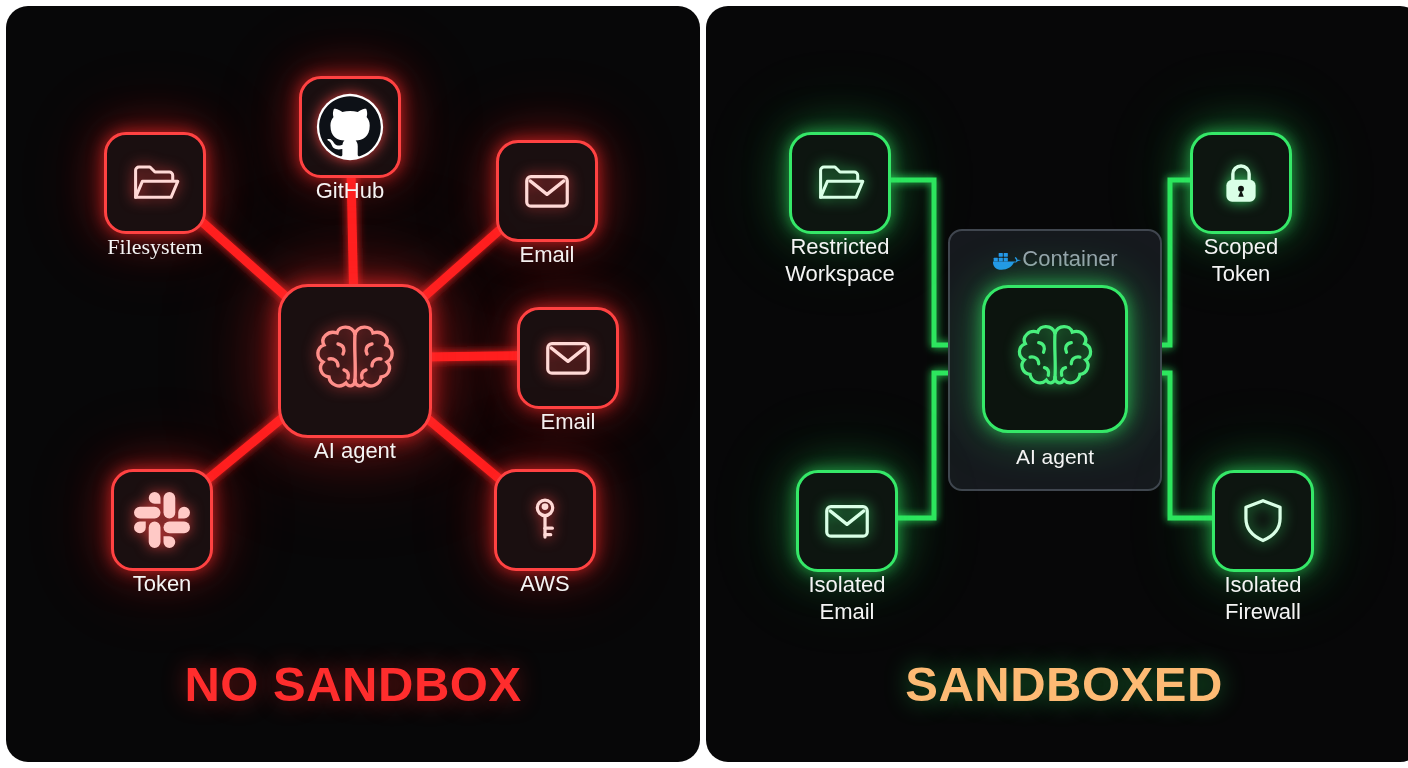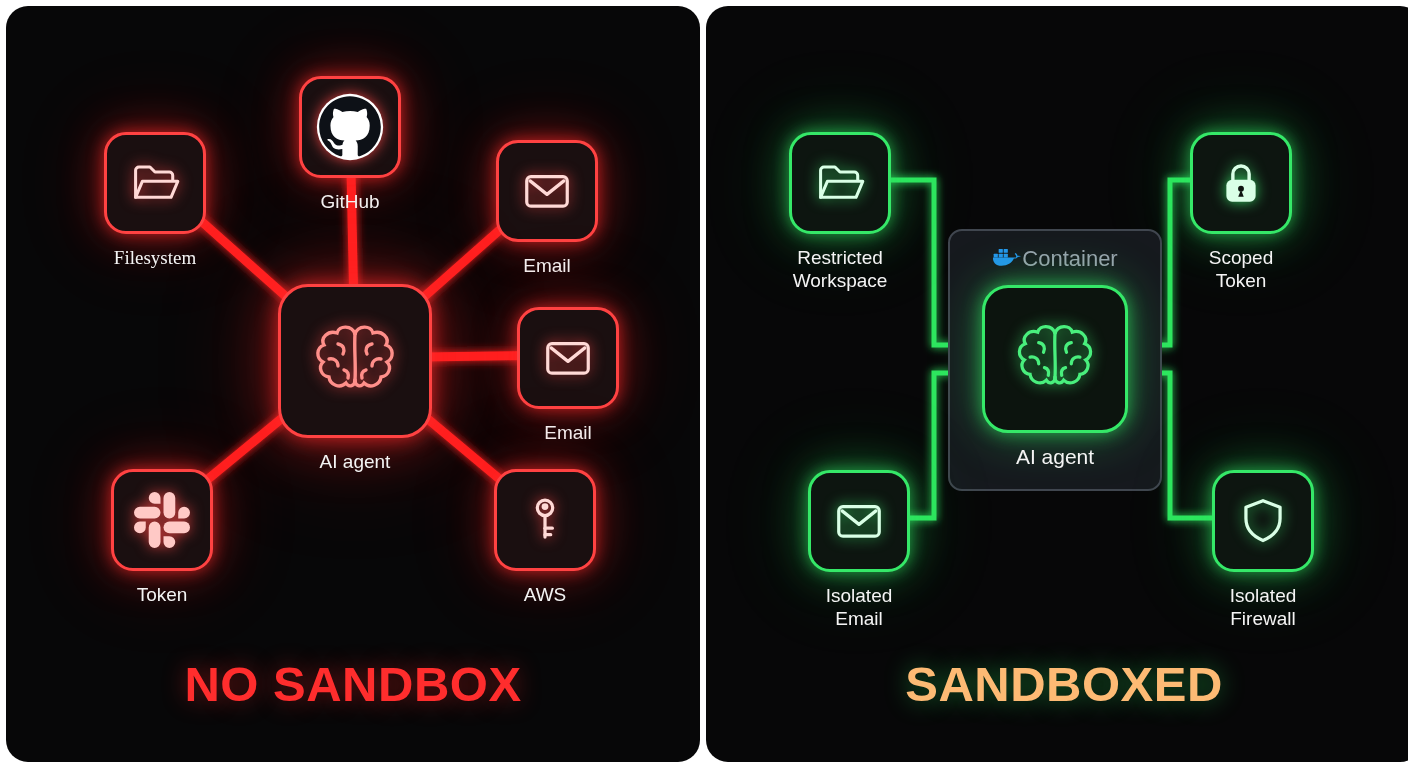--- a/index.html
+++ b/index.html
@@ -11,30 +11,30 @@
   .node{position:absolute;z-index:2;display:flex;flex-direction:column;align-items:center;width:170px;}
   .node-box{display:flex;align-items:center;justify-content:center;}
   .box-red{width:96px;height:96px;border-radius:22px;background:#1a0f10;border:3px solid #ff4242;
     box-shadow:0 0 16px rgba(255,45,45,.65),0 0 44px rgba(255,30,30,.38),0 0 90px rgba(255,30,30,.20);}
   .box-red-lg{width:148px;height:148px;border-radius:30px;background:#1a0f10;border:3px solid #ff4242;
     box-shadow:0 0 20px rgba(255,45,45,.7),0 0 60px rgba(255,30,30,.45),0 0 120px rgba(255,30,30,.25);}
   .box-green{width:96px;height:96px;border-radius:22px;background:#0d1510;border:3px solid #35e868;
     box-shadow:0 0 16px rgba(50,230,100,.6),0 0 44px rgba(40,230,95,.35),0 0 90px rgba(40,230,95,.18);}
   .box-green-lg{width:140px;height:142px;border-radius:26px;background:#0c140e;border:3px solid #35e868;
     box-shadow:0 0 18px rgba(50,230,100,.65),0 0 50px rgba(40,230,95,.4);}
-  .node-label{margin-top:12px;color:#f4f4f4;font-size:19px;line-height:1.22;text-align:center;}
+  .node-label{color:#f4f4f4;font-size:22px;line-height:1.22;text-align:center;}
   .panel.right .node .node-label{max-width:118px;}
   .icon-red{filter:drop-shadow(0 0 7px rgba(255,70,70,.85));}
   .icon-green{filter:drop-shadow(0 0 7px rgba(60,235,110,.85));}
   .title{position:absolute;top:650px;left:0;width:100%;text-align:center;font-size:49px;font-weight:700;letter-spacing:.5px;z-index:2;}
   .title.red{color:#ff2d2d;text-shadow:0 0 24px rgba(255,40,40,.45);}
   .title.green{color:#fdba74;text-shadow:0 0 24px rgba(45,230,95,.45);}
   .container-box{position:absolute;left:242px;top:223px;width:210px;height:258px;border-radius:14px;
     background:#16191e;border:2px solid #40464f;z-index:2;display:flex;flex-direction:column;align-items:center;}
-  .container-header{display:flex;align-items:flex-start;margin-top:15px;}
+  .container-header{display:flex;align-items:flex-end;margin-top:15px;}
   .container-label{color:#9aa2ae;font-size:22px;}
   .agent-inner{margin-top:13px;}
   .agent-label{margin-top:12px;color:#f4f4f4;font-size:21px;text-align:center;}
 </style>
 </head>
 <body>
 
 <div class="canvas">
 
   <section class="panel left">
@@ -211,21 +211,21 @@
           <path d="M65 31 c-6 1 -7 6 -5 10"></path>
           <path d="M22 46 c5 -1 9 2 9 7"></path>
           <path d="M74 46 c-5 -1 -9 2 -9 7"></path>
           <path d="M37 57 c4 1 5 4 4 8"></path>
           <path d="M59 57 c-4 1 -5 4 -4 8"></path>
         </svg>
       </div>
       <div class="agent-label">AI agent</div>
     </div>
 
-    <div class="node" style="left:68px;top:464px;">
+    <div class="node" style="left:56px;top:464px;">
       <div class="node-box box-green">
         <svg class="icon-green" width="54" height="54" viewBox="0 0 64 64" fill="none" stroke="#d9ffe6" stroke-width="3.8" stroke-linecap="round" stroke-linejoin="round">
           <rect x="8" y="15" width="48" height="35" rx="5"></rect>
           <path d="M12 20 l20 16 20 -16"></path>
         </svg>
       </div>
       <div class="node-label">Isolated Email</div>
     </div>
 
     <div class="node" style="left:472px;top:464px;">

